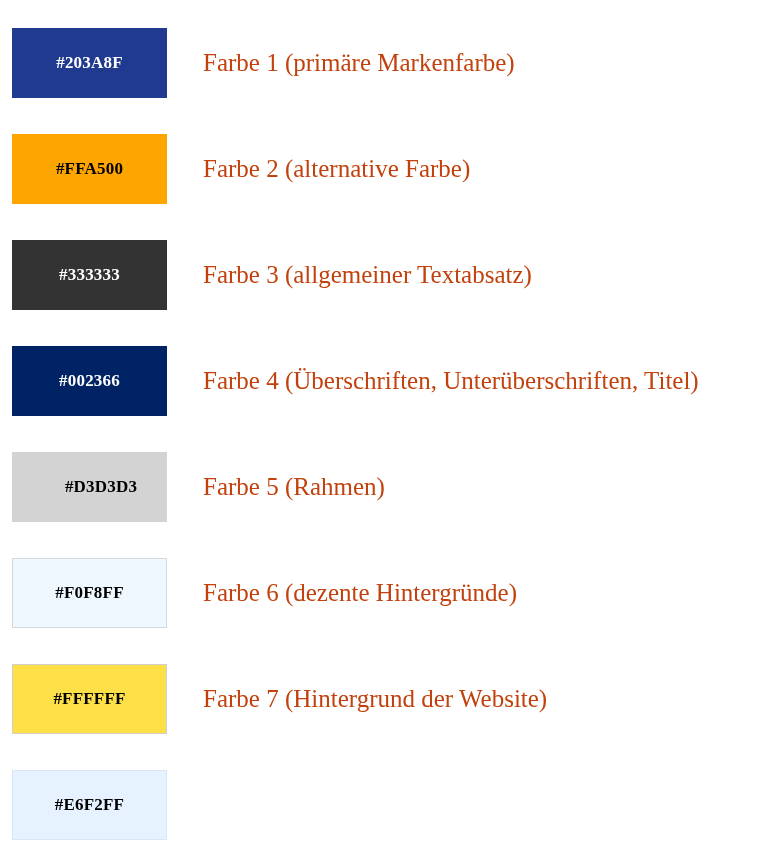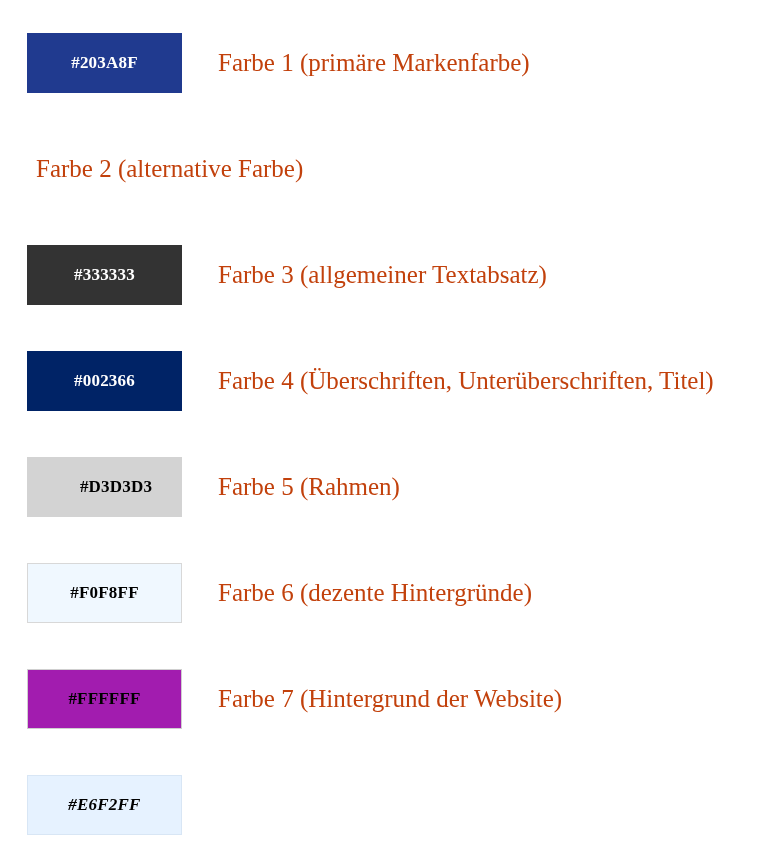--- a/index.html
+++ b/index.html
@@ -17,22 +17,22 @@
   .palette {
     padding: 10px 0 0 0;
   }
   .swatch-row {
     display: flex;
     align-items: center;
     height: 106px;
   }
   .swatch {
     width: 155px;
-    height: 60px;
-    margin-left: 27px;
+    height: 70px;
+    margin-left: 12px;
     display: flex;
     align-items: center;
     justify-content: center;
     box-sizing: border-box;
     flex: 0 0 auto;
   }
   .swatch-code {
     font-family: "Liberation Serif", "DejaVu Serif", serif;
     font-weight: bold;
     font-size: 17px;
@@ -50,20 +50,23 @@
 <body>
 
 <div class="palette" id="palette">
     <div class="swatch-row">
       <div class="swatch" style="background: rgb(32, 58, 143); color: rgb(255, 255, 255);">
         <span class="swatch-code">#203A8F</span>
       </div>
       <div class="swatch-desc">Farbe 1 (primäre Markenfarbe)</div>
     </div>
     <div class="swatch-row">
+      <div class="swatch" style="background: rgb(255, 165, 0); color: rgb(0, 0, 0);">
+        <span class="swatch-code">#FFA500</span>
+      </div>
       <div class="swatch-desc">Farbe 2 (alternative Farbe)</div>
     </div>
     <div class="swatch-row">
       <div class="swatch" style="background: rgb(51, 51, 51); color: rgb(255, 255, 255);">
         <span class="swatch-code">#333333</span>
       </div>
       <div class="swatch-desc">Farbe 3 (allgemeiner Textabsatz)</div>
     </div>
     <div class="swatch-row">
       <div class="swatch" style="background: rgb(0, 35, 102); color: rgb(255, 255, 255);">
@@ -77,23 +80,23 @@
       </div>
       <div class="swatch-desc">Farbe 5 (Rahmen)</div>
     </div>
     <div class="swatch-row">
       <div class="swatch" style="background: rgb(240, 248, 255); color: rgb(0, 0, 0); border: 1px solid rgb(216, 216, 216);">
         <span class="swatch-code">#F0F8FF</span>
       </div>
       <div class="swatch-desc">Farbe 6 (dezente Hintergründe)</div>
     </div>
     <div class="swatch-row">
-      <div class="swatch" style="background: #a21caf; color: rgb(0, 0, 0); border: 1px solid rgb(207, 207, 207);">
+      <div class="swatch" style="background: #fde047; color: rgb(0, 0, 0); border: 1px solid rgb(207, 207, 207);">
         <span class="swatch-code">#FFFFFF</span>
       </div>
       <div class="swatch-desc">Farbe 7 (Hintergrund der Website)</div>
     </div>
     <div class="swatch-row">
-      <div class="swatch" style="background: rgb(230, 242, 255); color: rgb(0, 0, 0); border: 1px solid rgb(216, 230, 245); font-style: italic;">
+      <div class="swatch" style="background: rgb(230, 242, 255); color: rgb(0, 0, 0); border: 1px solid rgb(216, 230, 245);">
         <span class="swatch-code">#E6F2FF</span>
       </div>
     </div>
   </div>
 
 </body></html>

